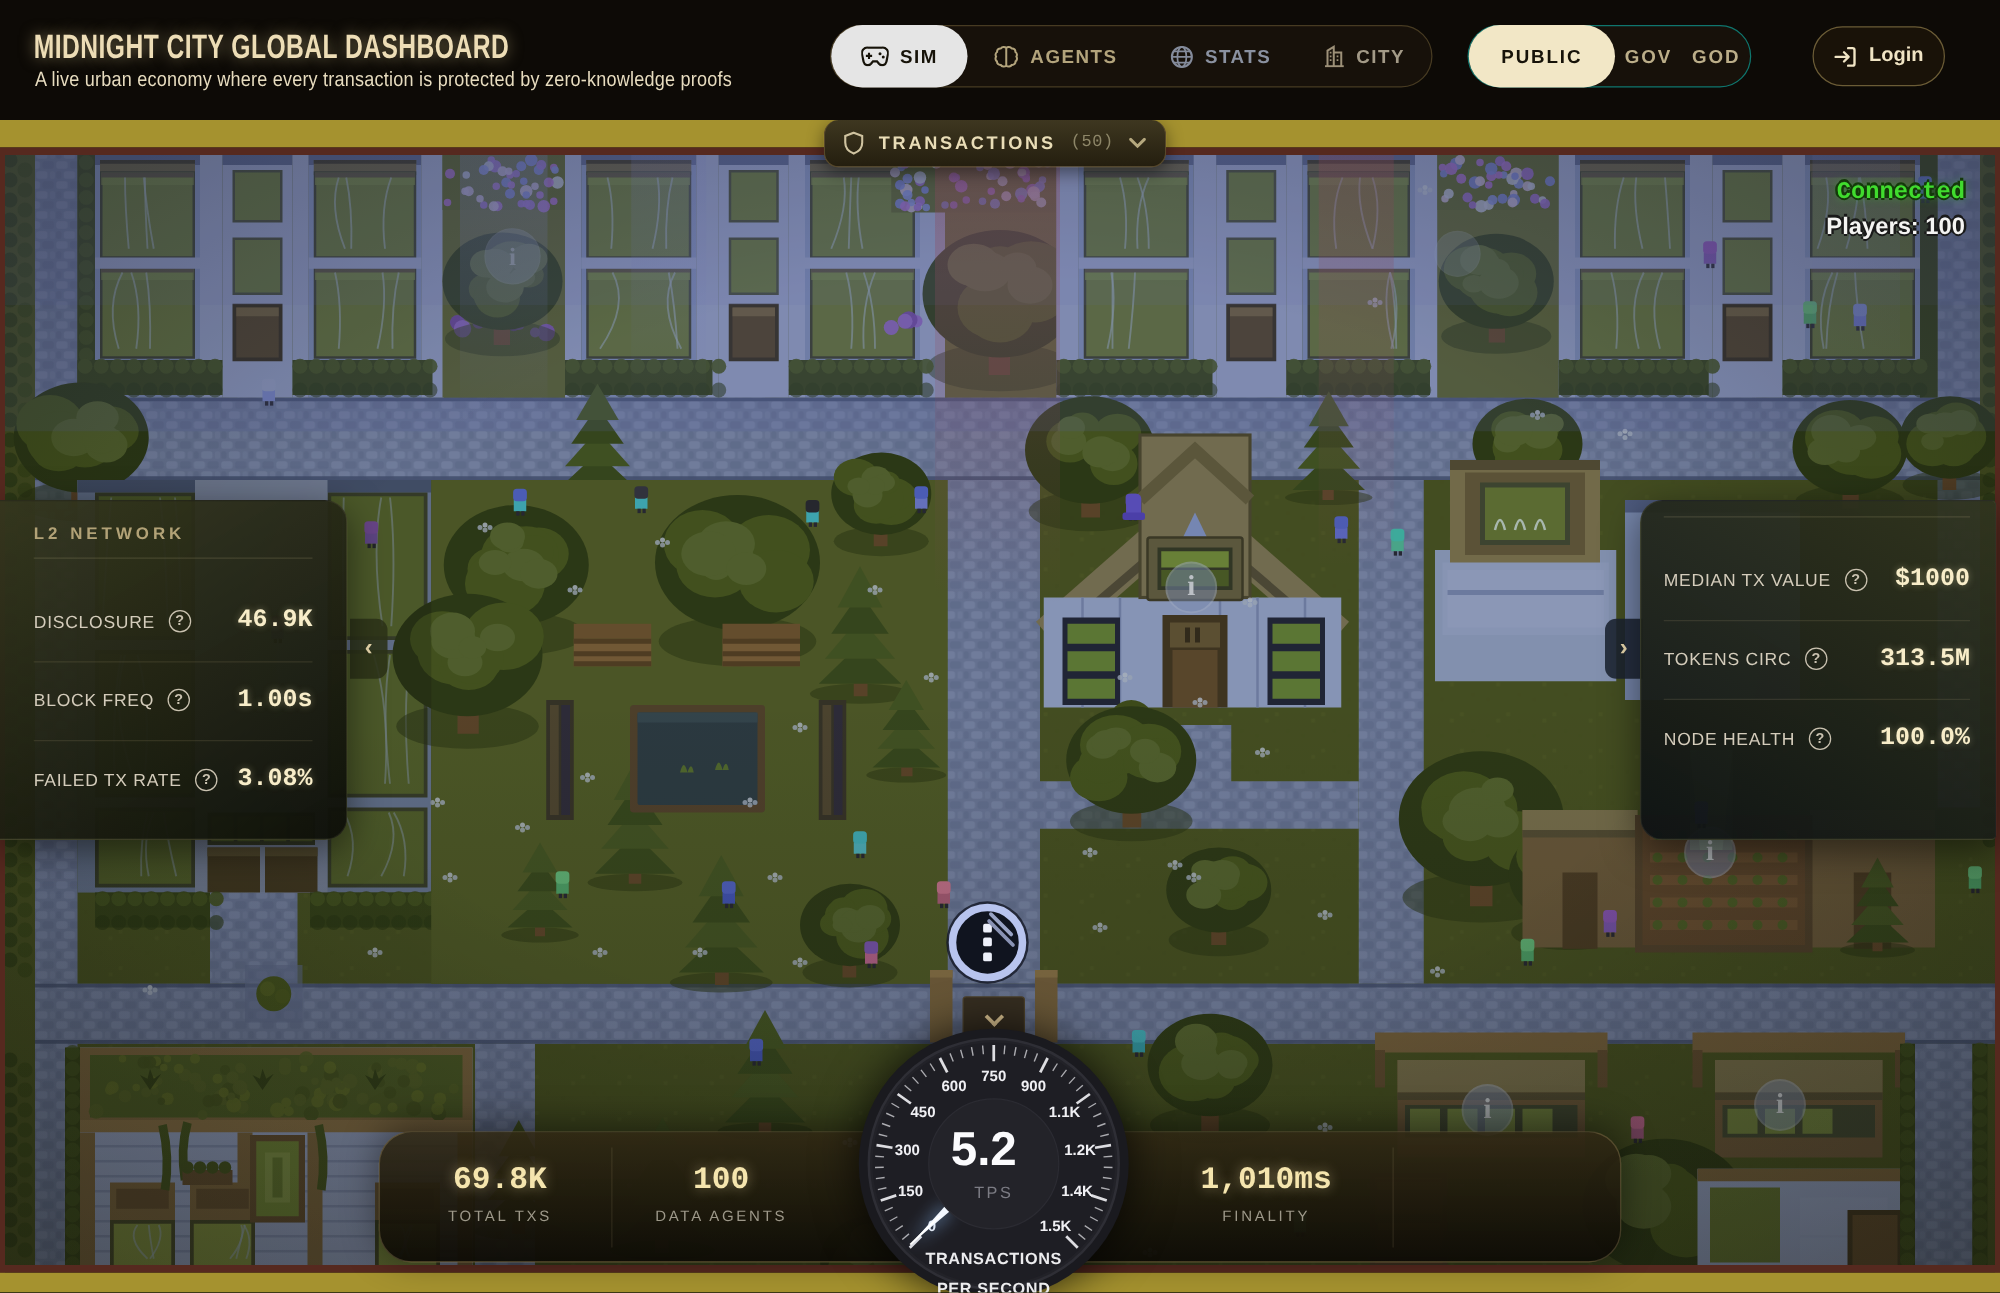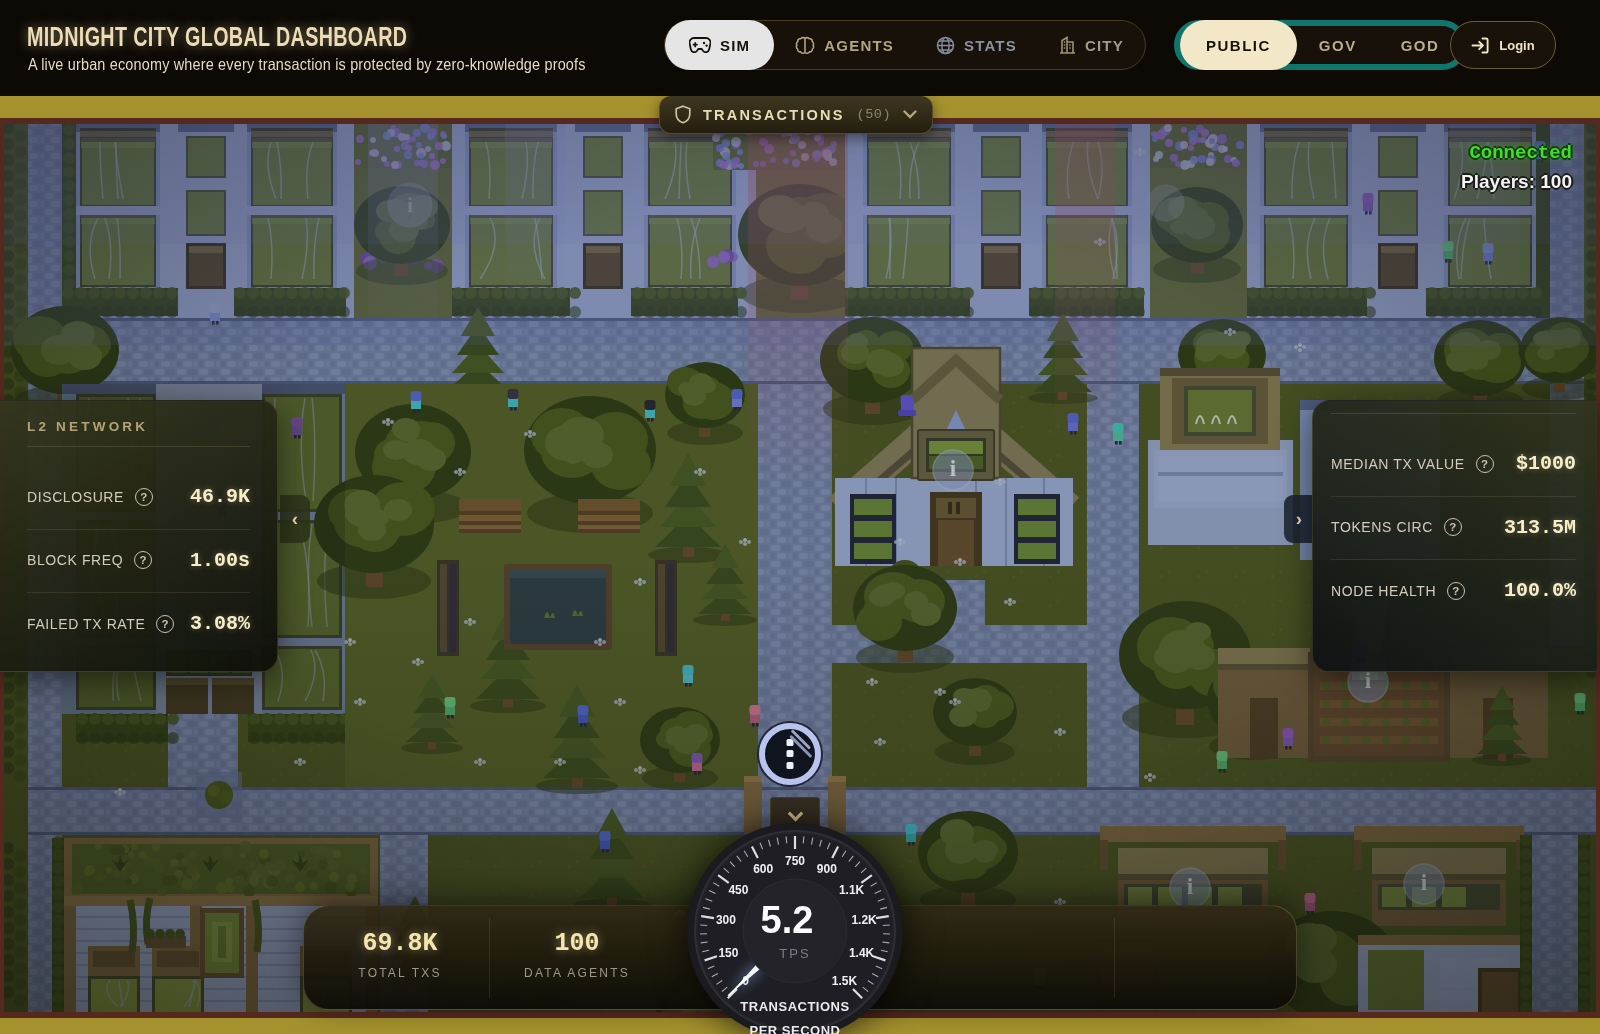--- a/index.html
+++ b/index.html
@@ -12,24 +12,24 @@
 .maroon-bot{position:absolute;left:0;top:1012px;width:1600px;height:6px;background:#56291f;z-index:6;}
 .maroon-l{position:absolute;left:0;top:124px;width:4px;height:894px;background:#56291f;z-index:5;}
 .maroon-r{position:absolute;right:0;top:124px;width:4px;height:894px;background:#56291f;z-index:5;}
 .mapwrap{position:absolute;left:0;top:124px;width:1600px;height:891px;overflow:hidden;z-index:1;}
 
 .nav1{position:absolute;left:664px;top:20px;height:50px;border-radius:25px;background:#17110a;border:1px solid #473b22;display:flex;align-items:center;z-index:31;}
 .pill{display:flex;align-items:center;gap:9px;height:50px;padding:0 24px;border-radius:25px;font-size:15px;font-weight:bold;letter-spacing:1.2px;}
 .pill.active{background:#e5e5e5;color:#171309;}
 .navitem{display:flex;align-items:center;gap:9px;padding:0 21px;font-size:15px;font-weight:bold;letter-spacing:1.2px;color:#b3a47c;}
 .navitem.stats{color:#8a91a0;} .navitem.city{color:#a39a87;}
-.nav2{position:absolute;left:1174px;top:20px;height:50px;border-radius:25px;background:#17110a;border:6px solid #0f766e;display:flex;align-items:center;z-index:31;}
-.nav2 .seg{padding:0 22px;font-size:15px;font-weight:bold;letter-spacing:1.5px;color:#bcae89;}
+.nav2{position:absolute;left:1174px;top:20px;height:50px;border-radius:25px;background:#17110a;border:1px solid #0f766e;display:flex;align-items:center;z-index:31;}
+.nav2 .seg{padding:0 8px;font-size:15px;font-weight:bold;letter-spacing:1.5px;color:#bcae89;}
 .nav2 .seg.active{background:#f2e7c6;color:#171309;height:50px;border-radius:25px;display:flex;align-items:center;padding:0 26px;}
-.login{position:absolute;left:1450px;top:21px;height:48px;width:106px;border-radius:24px;background:#191208;border:1.5px solid #6b5c36;display:flex;align-items:center;justify-content:center;gap:10px;font-size:13px;font-weight:bold;color:#f0e4c4;z-index:31;}
+.login{position:absolute;left:1450px;top:21px;height:48px;width:106px;border-radius:24px;background:#191208;border:1.5px solid #6b5c36;display:flex;align-items:center;justify-content:center;gap:10px;font-size:16px;font-weight:bold;color:#f0e4c4;z-index:31;}
 
 .txbtn{position:absolute;left:659px;top:96px;width:274px;height:38px;background:linear-gradient(180deg,#3e3720,#241e0f);border:1px solid #57482a;border-top:none;border-radius:12px;display:flex;align-items:center;justify-content:center;gap:12px;z-index:20;box-shadow:0 4px 14px rgba(0,0,0,0.45);}
 .txbtn .t{font-size:14.5px;font-weight:bold;letter-spacing:2.2px;color:#e9ddb7;}
 .txbtn .n{font-size:13.5px;font-family:"Liberation Mono",monospace;color:#8d8668;letter-spacing:0.5px;}
 
 .conn{position:absolute;right:28px;top:142px;text-align:right;z-index:20;}
 .conn .c1{font-family:"Liberation Mono",monospace;font-size:19px;font-weight:bold;color:#40dc2e;text-shadow:-2px 0 0 #143a0a,2px 0 0 #143a0a,0 -2px 0 #143a0a,0 2px 0 #143a0a,0 0 8px rgba(60,220,40,0.6);letter-spacing:0px;}
 .conn .c2{margin-top:7px;font-size:19px;font-weight:bold;color:#f4f4f2;text-shadow:-2px 0 0 #1a1a1a,2px 0 0 #1a1a1a,0 -2px 0 #1a1a1a,0 2px 0 #1a1a1a;}
 
 .panel{position:absolute;top:400px;width:278px;height:272px;background:linear-gradient(150deg,rgba(52,54,30,0.95),rgba(14,16,9,0.97));z-index:15;box-shadow:0 8px 30px rgba(0,0,0,0.5);}
@@ -2015,20 +2015,24 @@
   <div class="sep" style="left:489px"></div>
   <div class="sep" style="left:1114px"></div>
   <div class="stat" style="left:320px;width:160px;top:929px">
       <div class="v">69.8K</div>
       <div class="l">TOTAL TXS</div>
     </div>
   <div class="stat" style="left:497px;width:160px;top:929px">
       <div class="v">100</div>
       <div class="l">DATA AGENTS</div>
     </div>
+  <div class="stat" style="left:933px;width:160px;top:929px">
+      <div class="v">1,010ms</div>
+      <div class="l">FINALITY</div>
+    </div>
 
   <div class="gauge"><svg width="220" height="220" viewBox="0 0 220 220">
         <circle cx="110" cy="110" r="108" fill="#1a1a1f"></circle>
         <circle cx="110" cy="110" r="100" fill="#222228" stroke="#2e2e35" stroke-width="2"></circle>
         <circle cx="110" cy="110" r="97" fill="#1e1e24"></circle>
         <line x1="42.8" y1="177.2" x2="52.0" y2="168.0" stroke="#e8e8ec" stroke-width="2.2" opacity="0.95"></line>
         <line x1="36.8" y1="170.6" x2="42.2" y2="166.1" stroke="#e8e8ec" stroke-width="1.1" opacity="0.7"></line>
         <line x1="31.4" y1="163.4" x2="37.2" y2="159.5" stroke="#e8e8ec" stroke-width="1.1" opacity="0.7"></line>
         <line x1="26.8" y1="155.8" x2="32.9" y2="152.4" stroke="#e8e8ec" stroke-width="1.1" opacity="0.7"></line>
         <line x1="22.8" y1="147.7" x2="29.2" y2="144.9" stroke="#e8e8ec" stroke-width="1.1" opacity="0.7"></line>

